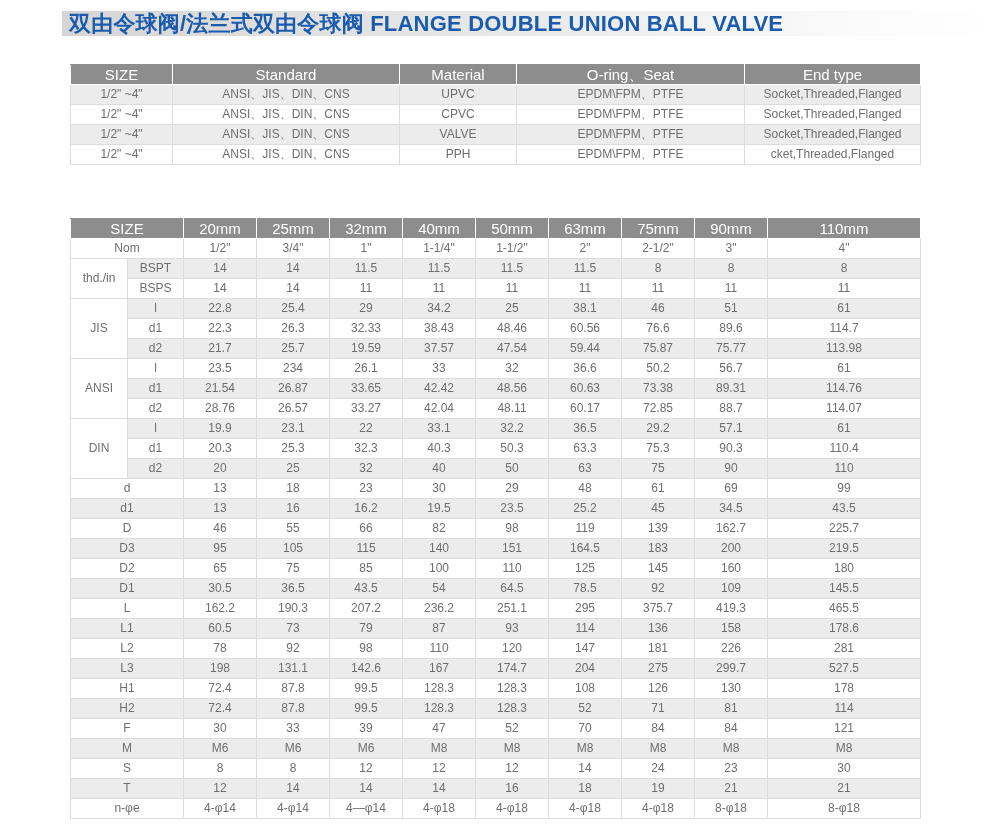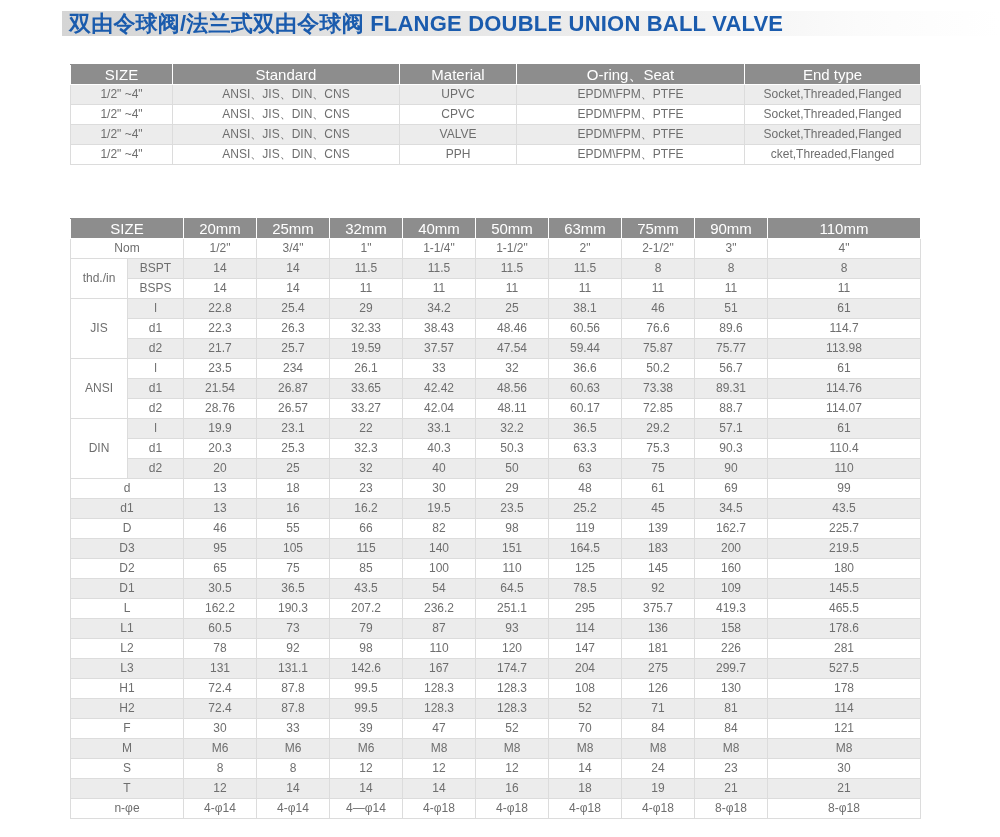--- a/index.html
+++ b/index.html
@@ -375,21 +375,21 @@
         <td>98</td>
         <td>110</td>
         <td>120</td>
         <td>147</td>
         <td>181</td>
         <td>226</td>
         <td>281</td>
       </tr>
       <tr>
         <td colspan="2">L3</td>
-        <td>131</td>
+        <td>198</td>
         <td>131.1</td>
         <td>142.6</td>
         <td>167</td>
         <td>174.7</td>
         <td>204</td>
         <td>275</td>
         <td>299.7</td>
         <td>527.5</td>
       </tr>
       <tr>

